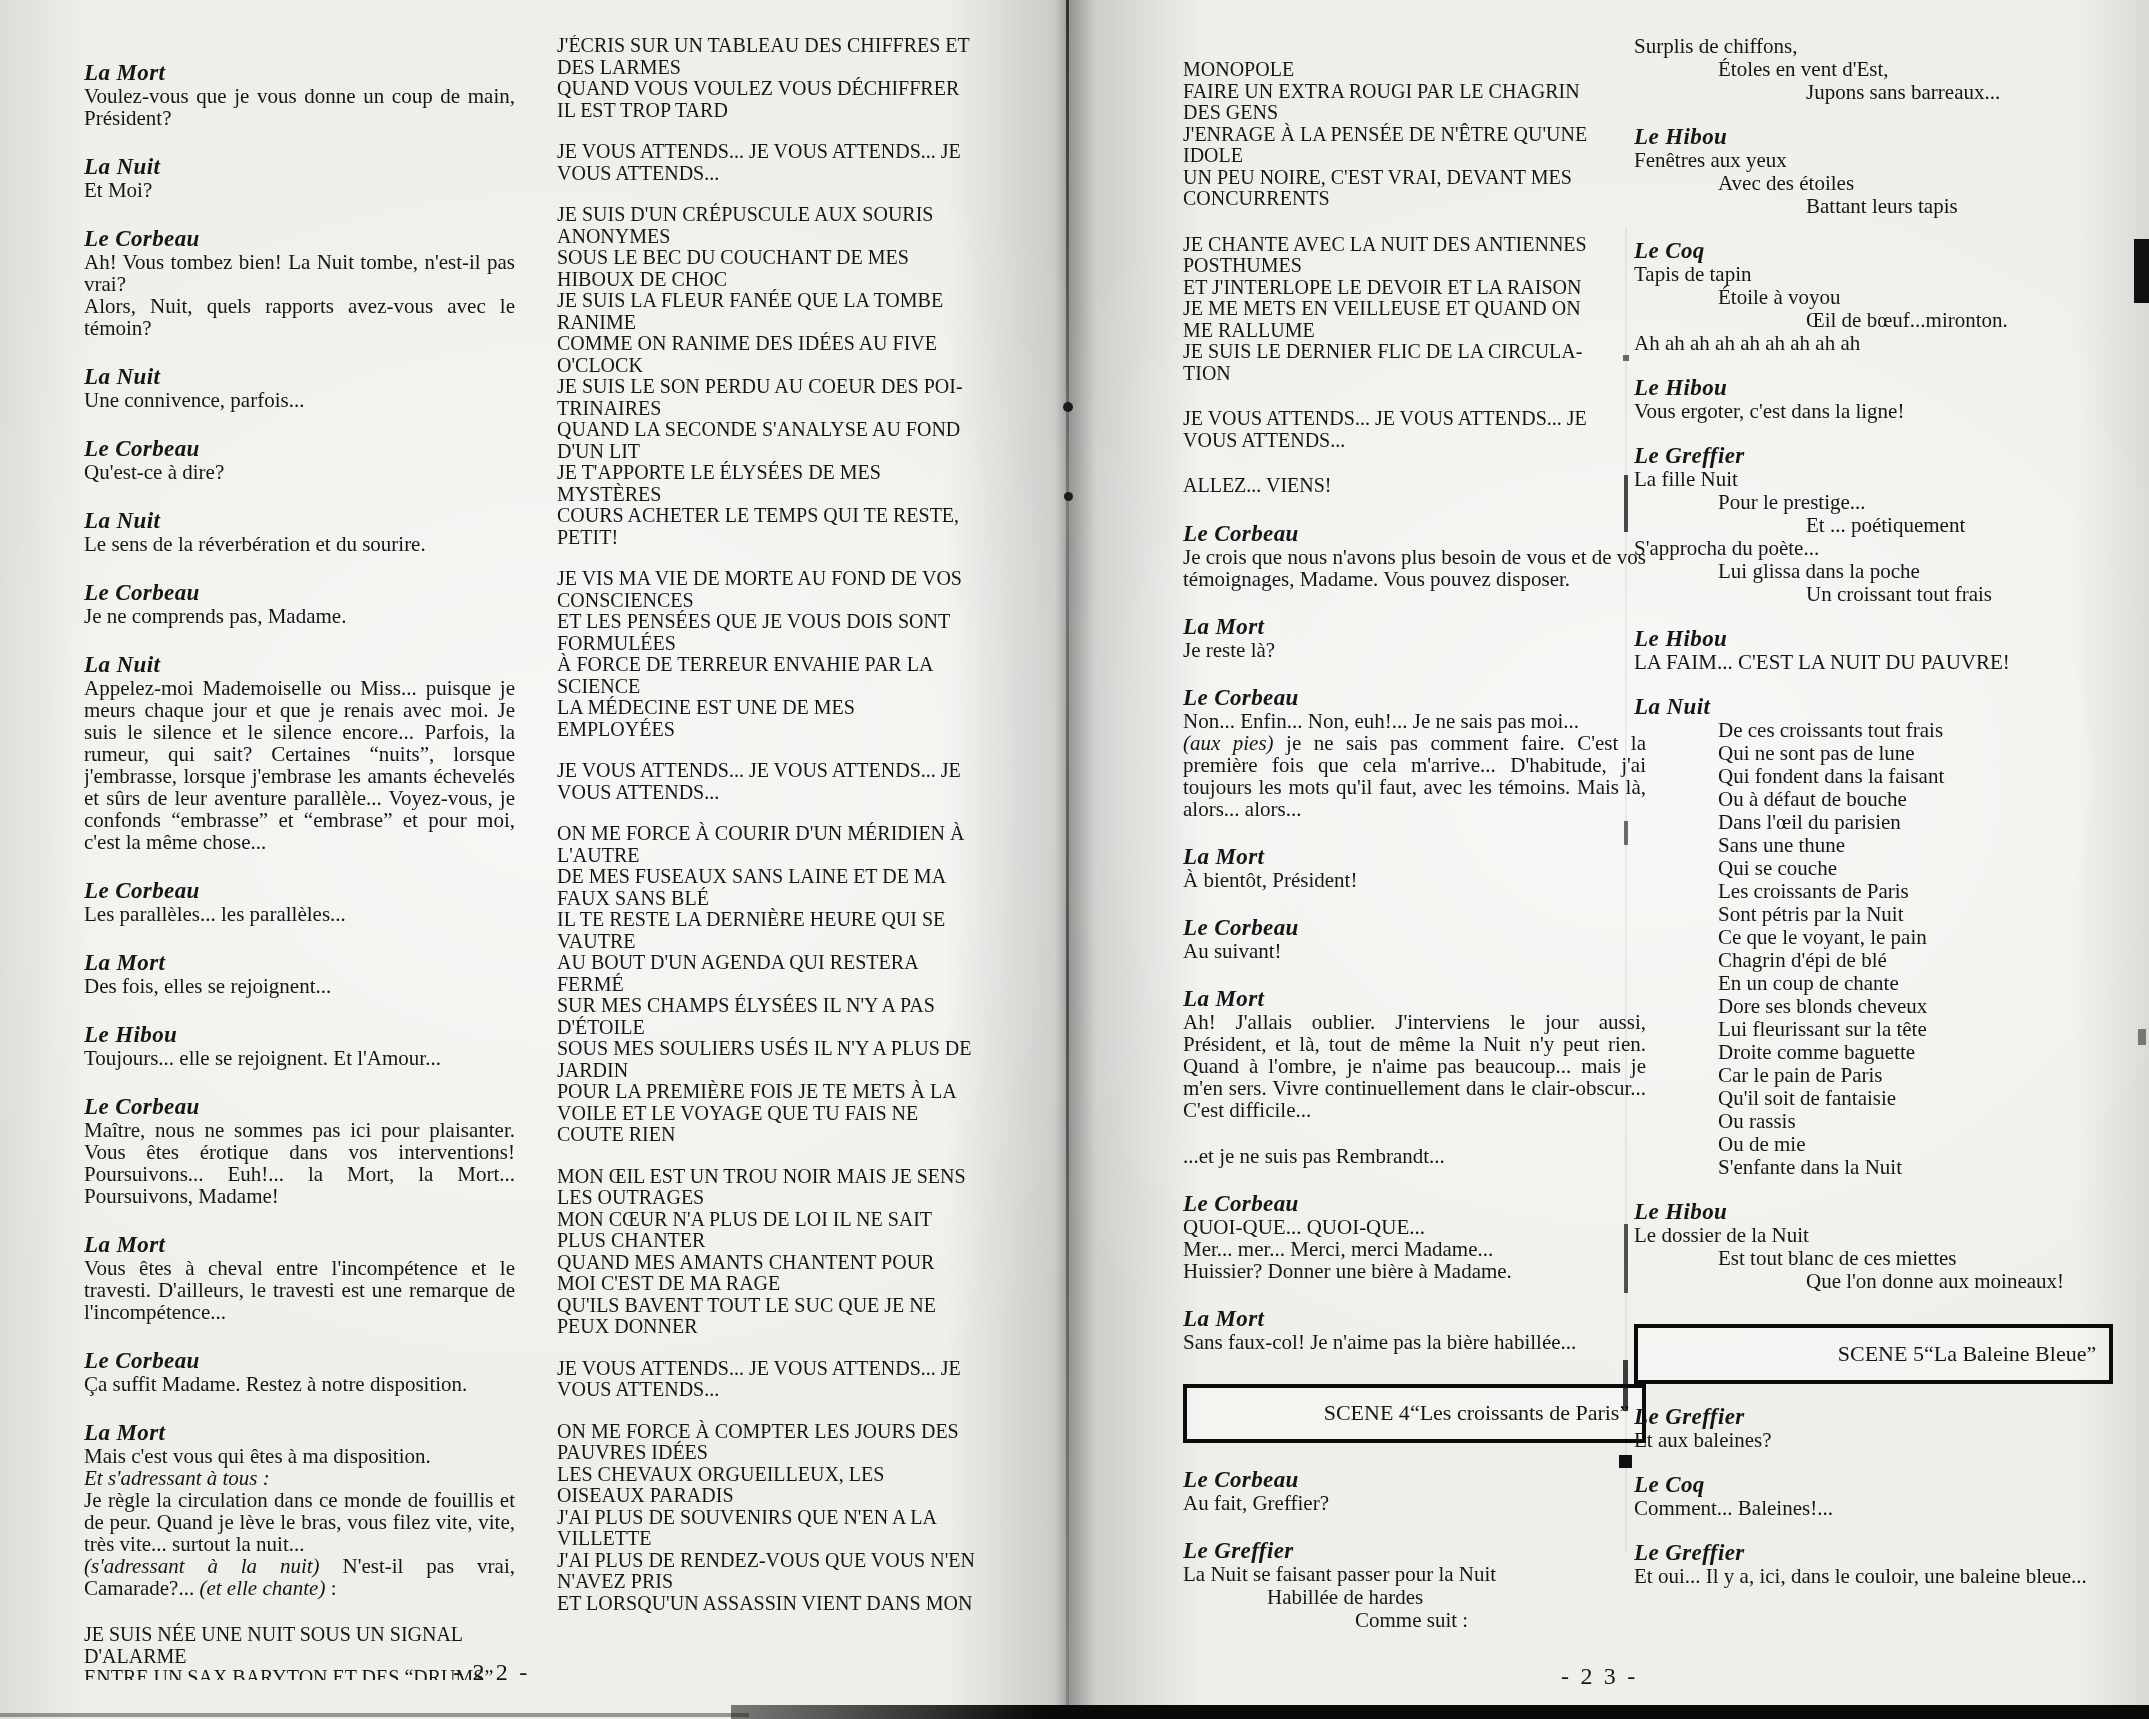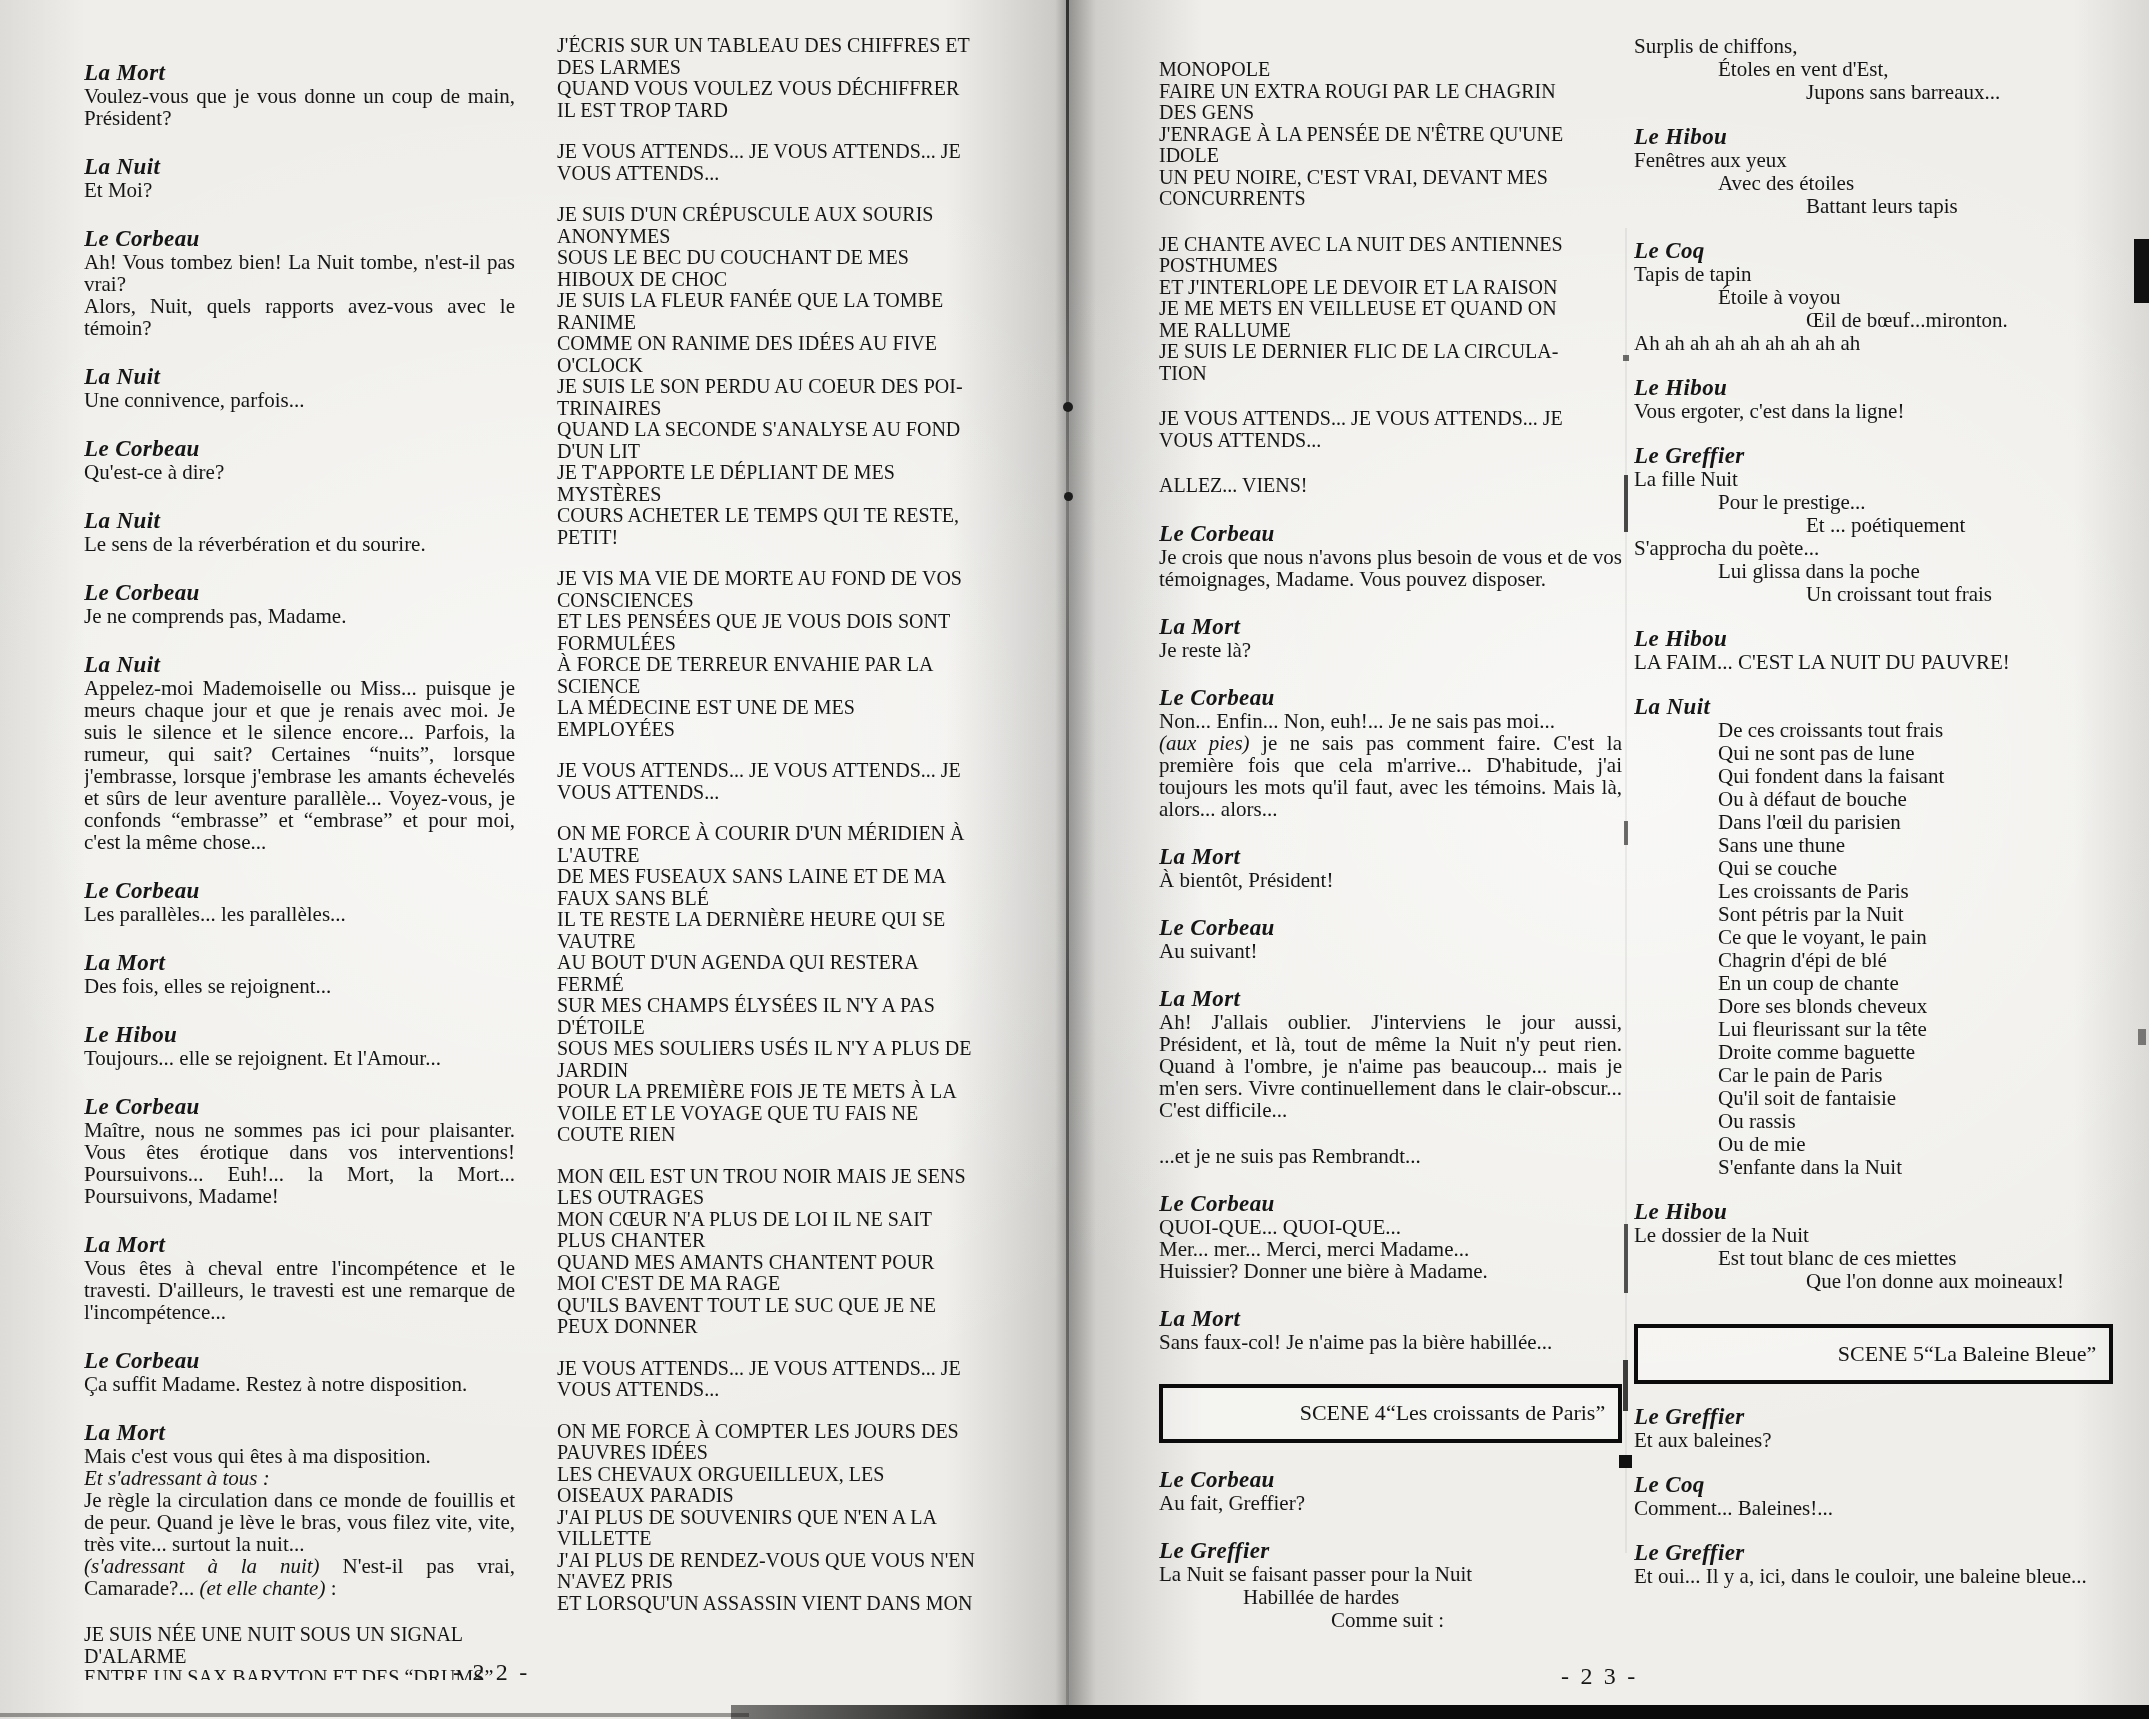--- a/index.html
+++ b/index.html
@@ -19,21 +19,21 @@
         rgba(0,0,0,0) 56%, rgba(0,0,0,0) 96.5%, rgba(90,85,80,0.14) 100%),
       radial-gradient(ellipse 1142px 959px at 26% 45%, rgba(255,255,255,0.55), rgba(255,255,255,0) 72%),
       radial-gradient(ellipse 1142px 959px at 76% 45%, rgba(255,255,255,0.6), rgba(255,255,255,0) 72%);
   }
   .page{position:absolute;top:0;height:1720px;}
   #page-left{left:0;width:1064px;}
   #page-right{left:1064px;width:1086px;}
   .col{position:absolute;top:35px;overflow:hidden;}
   #col-0-0{left:84px;width:431px;height:1645px;}
   #col-0-1{left:557px;width:468px;height:1645px;}
-  #col-1-0{left:1159px;width:463px;height:1654px;}
+  #col-1-0{left:1183px;width:463px;height:1654px;}
   #col-1-1{left:1634px;width:479px;height:1654px;}
   .block{margin-top:20px;font-family:Liberation Serif, serif;}
   #col-0-0 .block{margin-top:25px;}
   #col-1-0 .block{margin-top:24px;}
   .col .block:first-child{margin-top:0;}
   .speaker{font-weight:bold;font-style:italic;font-size:23px;line-height:25px;letter-spacing:0.4px;}
   .prose{font-size:21px;line-height:22px;text-align:justify;}
   #col-1-1 .prose{line-height:23px;}
   .verse .vline{font-size:21px;line-height:23px;white-space:nowrap;}
   .verse.caps .vline{font-size:20px;line-height:21.5px;}
@@ -154,21 +154,21 @@
         <div class="vline">SOUS LE BEC DU COUCHANT DE MES</div>
         <div class="vline">HIBOUX DE CHOC</div>
         <div class="vline">JE SUIS LA FLEUR FANÉE QUE LA TOMBE</div>
         <div class="vline">RANIME</div>
         <div class="vline">COMME ON RANIME DES IDÉES AU FIVE</div>
         <div class="vline">O'CLOCK</div>
         <div class="vline">JE SUIS LE SON PERDU AU COEUR DES POI-</div>
         <div class="vline">TRINAIRES</div>
         <div class="vline">QUAND LA SECONDE S'ANALYSE AU FOND</div>
         <div class="vline">D'UN LIT</div>
-        <div class="vline">JE T'APPORTE LE DÉPLIANT  DE MES</div>
+        <div class="vline">JE T'APPORTE LE ÉLYSÉES  DE MES</div>
         <div class="vline">MYSTÈRES</div>
         <div class="vline">COURS ACHETER LE TEMPS QUI TE RESTE,</div>
         <div class="vline">PETIT!</div>
       </div>
     </div>
     <div class="block">
       <div class="verse caps">
         <div class="vline">JE VIS MA VIE DE MORTE AU FOND DE VOS</div>
         <div class="vline">CONSCIENCES</div>
         <div class="vline">ET LES PENSÉES QUE JE VOUS DOIS SONT</div>

